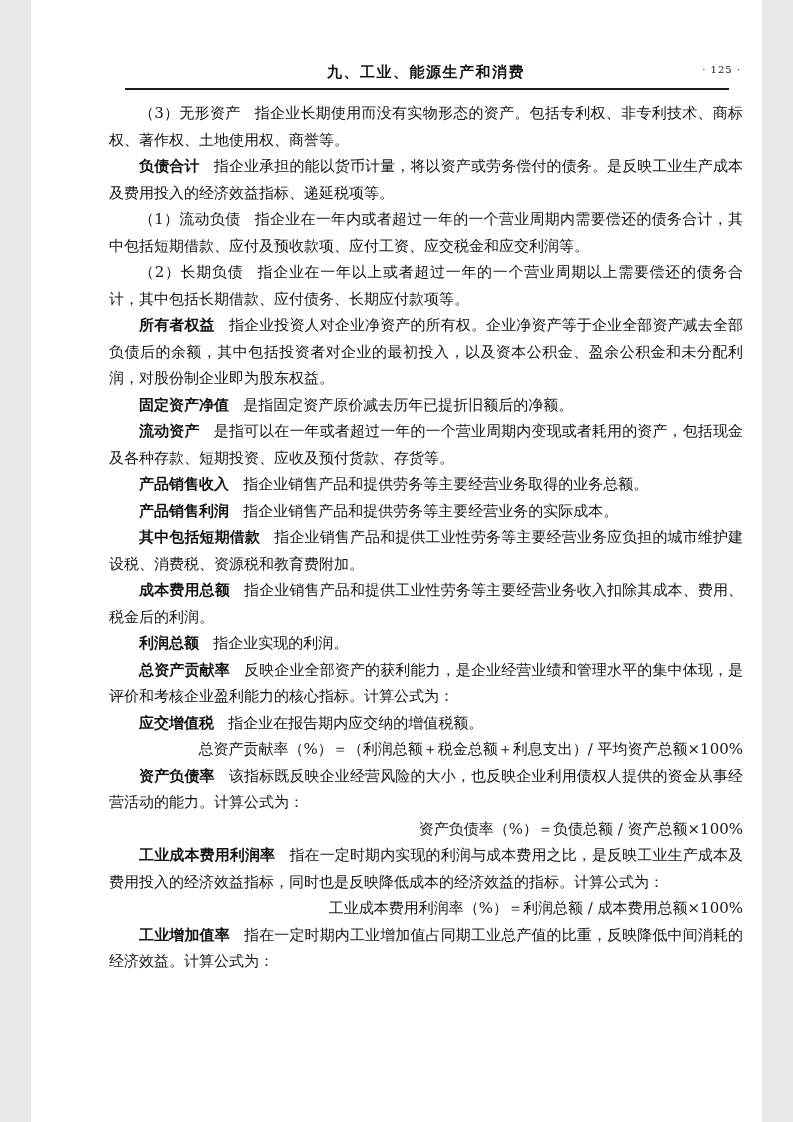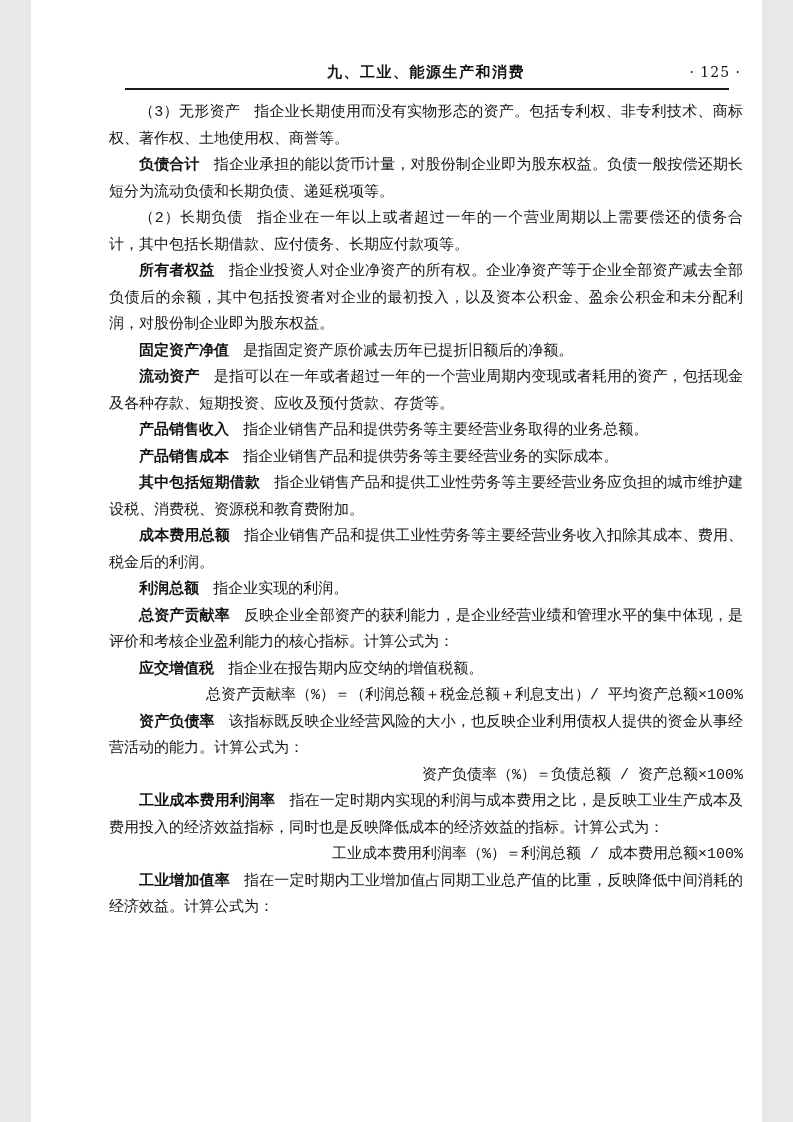--- a/index.html
+++ b/index.html
@@ -31,21 +31,21 @@
     transform: translateX(-50%);
     top: 0;
     font-weight: bold;
     letter-spacing: 1.5px;
     white-space: nowrap;
   }
   .header-pagenum {
     position: absolute;
     right: 2px;
     top: 1px;
-    font-size: 14px;
+    font-size: 10px;
     letter-spacing: 1px;
   }
   .header-rule {
     position: absolute;
     top: 88px;
     left: 94px;
     width: 604px;
     height: 0;
     border-top: 2px solid #1c1c1c;
   }
@@ -55,21 +55,20 @@
     left: 78px;
     width: 634px;
     font-size: 15px;
     line-height: 26.5px;
     text-align: justify;
   }
   .body-text p {
     margin: 0;
     padding: 0;
     text-indent: 2em;
-    font-family: Liberation Mono, monospace;
   }
   .body-text p.formula {
     text-align: right;
   }
   .term {
     margin-right: 0.95em;
   }
   .term.bold {
     font-weight: bold;
   }
@@ -78,27 +77,28 @@
 <body>
 
 <div class="page">
   <div class="header">
     <span class="header-title">九、工业、能源生产和消费</span>
     <span class="header-pagenum">· 125 ·</span>
   </div>
   <div class="header-rule"></div>
   <div class="body-text">
       <p class="entry"><span class="term">（3）无形资产</span><span class="def">指企业长期使用而没有实物形态的资产。包括专利权、非专利技术、商标权、著作权、土地使用权、商誉等。</span></p>
-      <p class="entry"><span class="term bold">负债合计</span><span class="def">指企业承担的能以货币计量，对股份制企业即为股东权益。负债一般按偿还期长短分为流动负债和长期负债、递延税项等。</span></p>
+      <p class="entry"><span class="term bold">负债合计</span><span class="def">指企业承担的能以货币计量，将以资产或劳务偿付的债务。是反映工业生产成本及费用投入的经济效益指标、递延税项等。</span></p>
+      <p class="entry"><span class="term">（1）流动负债</span><span class="def">指企业在一年内或者超过一年的一个营业周期内需要偿还的债务合计，其中包括短期借款、应付及预收款项、应付工资、应交税金和应交利润等。</span></p>
       <p class="entry"><span class="term">（2）长期负债</span><span class="def">指企业在一年以上或者超过一年的一个营业周期以上需要偿还的债务合计，其中包括长期借款、应付债务、长期应付款项等。</span></p>
       <p class="entry"><span class="term bold">所有者权益</span><span class="def">指企业投资人对企业净资产的所有权。企业净资产等于企业全部资产减去全部负债后的余额，其中包括投资者对企业的最初投入，以及资本公积金、盈余公积金和未分配利润，对股份制企业即为股东权益。</span></p>
       <p class="entry"><span class="term bold">固定资产净值</span><span class="def">是指固定资产原价减去历年已提折旧额后的净额。</span></p>
       <p class="entry"><span class="term bold">流动资产</span><span class="def">是指可以在一年或者超过一年的一个营业周期内变现或者耗用的资产，包括现金及各种存款、短期投资、应收及预付货款、存货等。</span></p>
       <p class="entry"><span class="term bold">产品销售收入</span><span class="def">指企业销售产品和提供劳务等主要经营业务取得的业务总额。</span></p>
-      <p class="entry"><span class="term bold">产品销售成本</span><span class="def">指企业销售产品和提供劳务等主要经营业务的实际成本。</span></p>
+      <p class="entry"><span class="term bold">产品销售利润</span><span class="def">指企业销售产品和提供劳务等主要经营业务的实际成本。</span></p>
       <p class="entry"><span class="term bold">其中包括短期借款</span><span class="def">指企业销售产品和提供工业性劳务等主要经营业务应负担的城市维护建设税、消费税、资源税和教育费附加。</span></p>
       <p class="entry"><span class="term bold">成本费用总额</span><span class="def">指企业销售产品和提供工业性劳务等主要经营业务收入扣除其成本、费用、税金后的利润。</span></p>
       <p class="entry"><span class="term bold">利润总额</span><span class="def">指企业实现的利润。</span></p>
       <p class="entry"><span class="term bold">总资产贡献率</span><span class="def">反映企业全部资产的获利能力，是企业经营业绩和管理水平的集中体现，是评价和考核企业盈利能力的核心指标。计算公式为：</span></p>
       <p class="entry"><span class="term bold">应交增值税</span><span class="def">指企业在报告期内应交纳的增值税额。</span></p>
       <p class="formula">总资产贡献率（%）＝（利润总额＋税金总额＋利息支出）/ 平均资产总额×100%</p>
       <p class="entry"><span class="term bold">资产负债率</span><span class="def">该指标既反映企业经营风险的大小，也反映企业利用债权人提供的资金从事经营活动的能力。计算公式为：</span></p>
       <p class="formula">资产负债率（%）＝负债总额 / 资产总额×100%</p>
       <p class="entry"><span class="term bold">工业成本费用利润率</span><span class="def">指在一定时期内实现的利润与成本费用之比，是反映工业生产成本及费用投入的经济效益指标，同时也是反映降低成本的经济效益的指标。计算公式为：</span></p>
       <p class="formula">工业成本费用利润率（%）＝利润总额 / 成本费用总额×100%</p>

